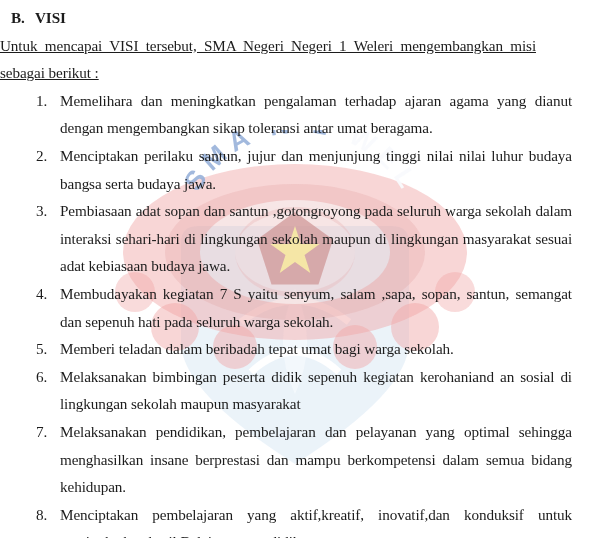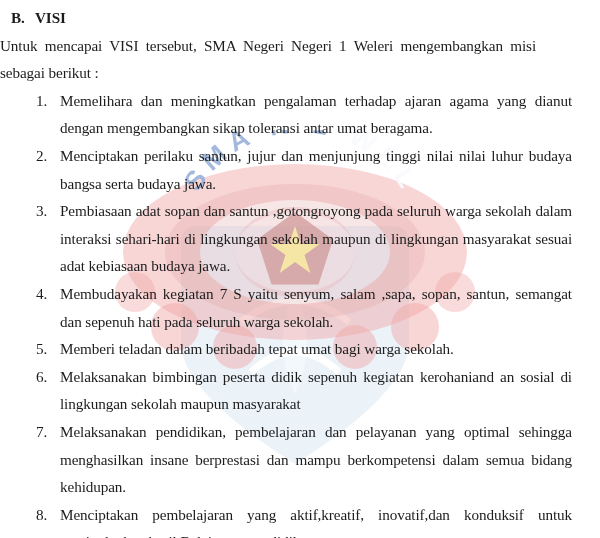--- a/index.html
+++ b/index.html
@@ -15,21 +15,21 @@
   }
   .watermark{
     position:absolute;left:103px;top:130px;width:384px;height:344px;
     opacity:0.6;pointer-events:none;z-index:0;
   }
   .content{position:relative;z-index:1;}
   .heading-row{display:flex;margin-left:11px;font-weight:bold;}
   .heading-label{width:24px;flex:none;}
   .intro{
     margin-left:36px;width:536px;
-    text-align:justify;text-justify:inter-word;
+    text-align:justify;text-justify:inter-word;text-decoration:underline;
   }
   .mission-list{margin-left:36px;width:536px;}
   .item-row{display:flex;}
   .item-num{width:24px;flex:none;}
   .item-text{flex:1;text-align:justify;text-justify:inter-word;}
   .arc-text{
     font-family:"Liberation Sans","DejaVu Sans",sans-serif;
     font-weight:bold;font-size:27px;letter-spacing:7px;
   }
 </style>

